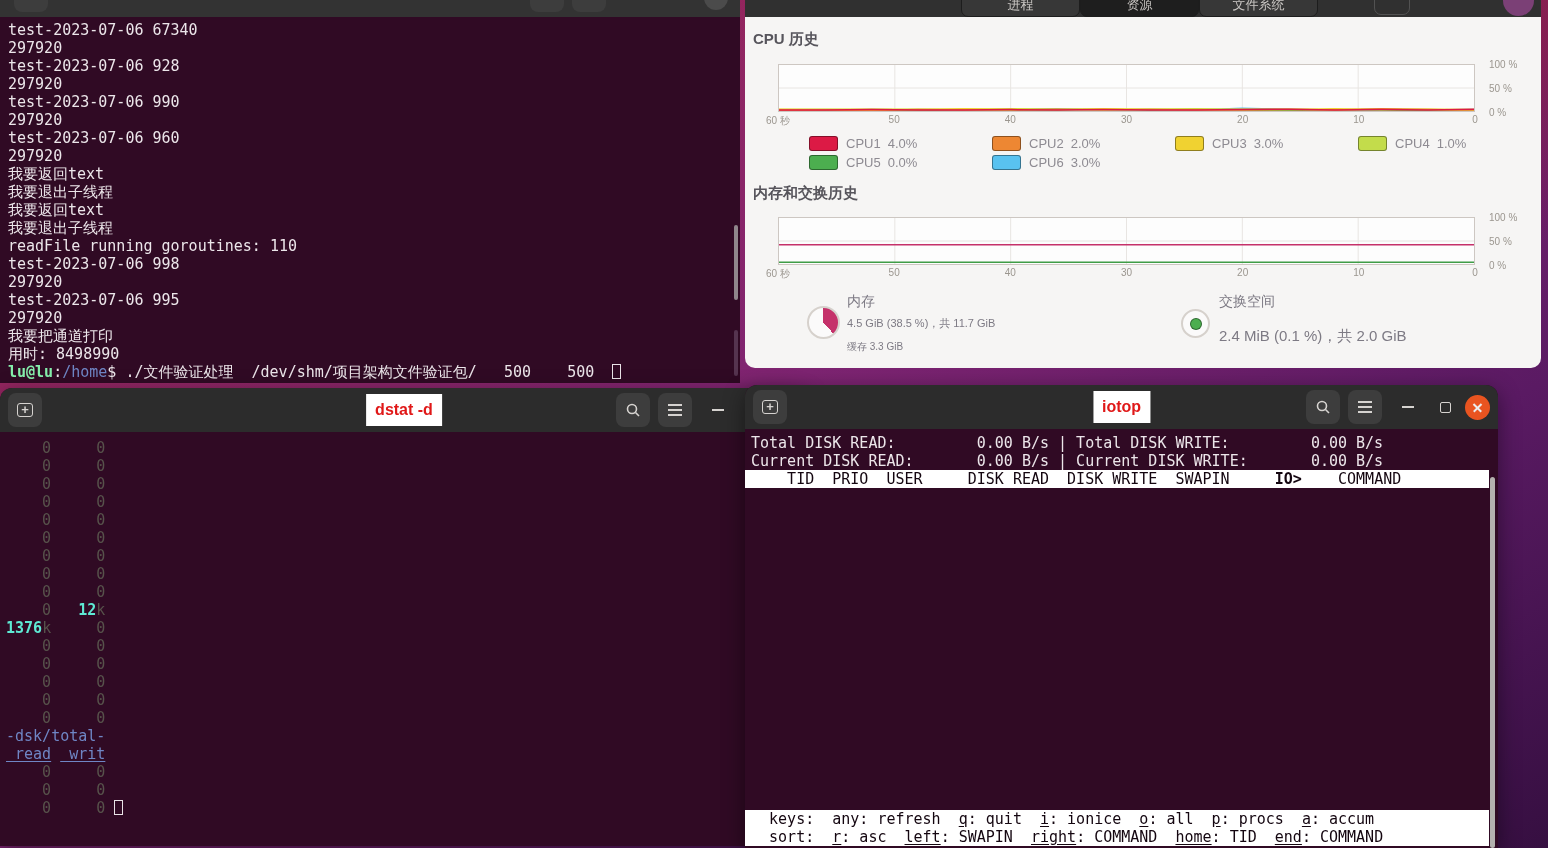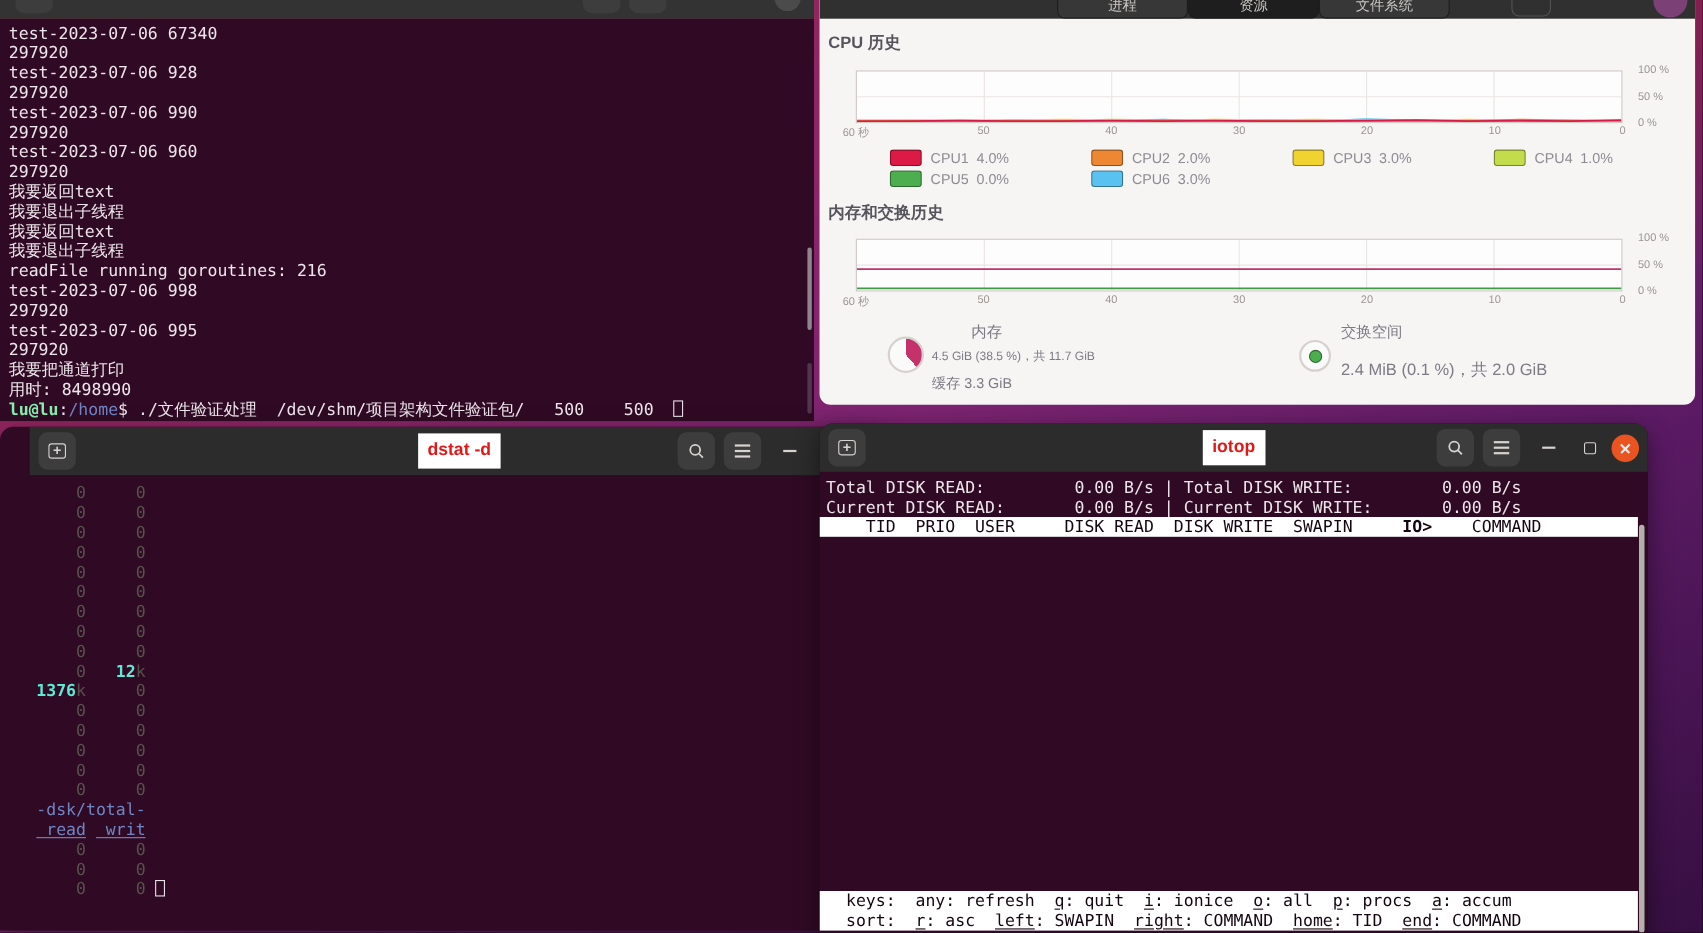--- a/index.html
+++ b/index.html
@@ -76,27 +76,27 @@
   .chartbox svg { display:block; width:695px; height:46px; }
   .ylabels { position:absolute; left:738px; width:52px; height:48px; font-size:10px; color:#9b968f; }
   .ylabels span { position:absolute; left:6px; transform:translateY(-50%); white-space:nowrap; }
   .xlabels { position:absolute; left:33px; width:697px; height:12px; font-size:10px; color:#9b968f; }
   .xlabels span { position:absolute; transform:translateX(-50%); white-space:nowrap; }
   #cpu-legend { position:absolute; left:64px; top:135px; display:grid; grid-template-columns:repeat(4,183px); row-gap:2px; }
   .leg-item { display:flex; align-items:center; height:17px; font-size:13px; color:#8e8b92; }
   .leg-swatch { width:29px; height:15px; border-radius:3px; border:1px solid rgba(0,0,0,.4); margin-right:8px; flex:none; }
   .leg-name { margin-right:7px; }
   .info-label { position:absolute; font-size:14px; color:#7d7a84; }
-  .info-text  { position:absolute; font-size:13px; color:#7d7a84; }
+  .info-text  { position:absolute; font-size:10px; color:#7d7a84; }
   #mem-pie { position:absolute; left:62px; top:306px; width:33px; height:33px; border-radius:50%; border:2px solid #d6d1cc; }
   #swap-ring { position:absolute; left:436px; top:309px; width:29px; height:29px; border-radius:50%; border:2px solid #d6d1cc; background:#fbfafa; display:flex; align-items:center; justify-content:center; }
   #swap-dot { width:12px; height:12px; border-radius:50%; border:1px solid rgba(0,0,0,.4); }
 
   
-  #term-bl { left:0; top:388px; width:808px; height:458px; border-radius:12px 12px 0 0; background:#300a24; box-shadow:0 6px 22px rgba(0,0,0,.45);padding-left:27px; }
+  #term-bl { left:0; top:388px; width:808px; height:458px; border-radius:12px 12px 0 0; background:#300a24; box-shadow:0 6px 22px rgba(0,0,0,.45); }
   #bl-body { height:414px; padding:7px 0 0 6px; }
   #bl-scroll { right:2px; bottom:10px; width:4px; height:56px; background:rgba(128,100,124,.55); }
 
   
   #term-br { left:745px; top:385px; width:753px; height:463px; border-radius:12px 12px 0 0; background:#300a24; box-shadow:0 6px 22px rgba(0,0,0,.45); }
   #br-body { position:relative; height:420px; padding-top:5px; }
   #br-body .tline { padding-left:6px; }
   .io-band { background:#ffffff; color:#140610; width:calc(100% - 9px); }
   .io-band .tline .u { text-decoration:underline; }
   #io-keys { position:absolute; left:0; bottom:3px; }
@@ -120,21 +120,21 @@
         <div class="tline"><span>test-2023-07-06 928</span></div>
         <div class="tline"><span>297920</span></div>
         <div class="tline"><span>test-2023-07-06 990</span></div>
         <div class="tline"><span>297920</span></div>
         <div class="tline"><span>test-2023-07-06 960</span></div>
         <div class="tline"><span>297920</span></div>
         <div class="tline"><span>我要返回text</span></div>
         <div class="tline"><span>我要退出子线程</span></div>
         <div class="tline"><span>我要返回text</span></div>
         <div class="tline"><span>我要退出子线程</span></div>
-        <div class="tline"><span>readFile running goroutines: 216</span></div>
+        <div class="tline"><span>readFile running goroutines: 110</span></div>
         <div class="tline"><span>test-2023-07-06 998</span></div>
         <div class="tline"><span>297920</span></div>
         <div class="tline"><span>test-2023-07-06 995</span></div>
         <div class="tline"><span>297920</span></div>
         <div class="tline"><span>我要把通道打印</span></div>
         <div class="tline"><span>用时: 8498990</span></div>
         <div class="tline"><span class="green">lu@lu</span><span>:</span><span class="blue">/home</span><span>$ </span><span>./文件验证处理  /dev/shm/项目架构文件验证包/   500    500  </span><span class="cursor"></span></div>
       </div>
     <div class="scroll-thumb" style="right:2px;top:225px;width:4px;height:75px;"></div>
     <div class="scroll-thumb" style="right:2px;top:330px;width:4px;height:46px;background:rgba(110,80,108,.6);"></div>
@@ -237,21 +237,21 @@
         <span style="left: 0%;">60 秒</span>
         <span style="left: 16.6667%;">50</span>
         <span style="left: 33.3333%;">40</span>
         <span style="left: 50%;">30</span>
         <span style="left: 66.6667%;">20</span>
         <span style="left: 83.3333%;">10</span>
         <span style="left: 100%;">0</span>
       </div>
 
     <div id="mem-pie" style="background: conic-gradient(rgb(197, 49, 106) 0deg, rgb(197, 49, 106) 38.5%, rgb(251, 250, 250) 0deg);"></div>
-    <div class="info-label" style="left:102px;top:293px;margin-left:36px;">内存</div>
+    <div class="info-label" style="left:102px;top:293px;">内存</div>
     <div class="info-text" style="left:102px;top:316px;font-size:11px;">4.5 GiB (38.5 %)，共 11.7 GiB</div>
     <div class="info-text" style="left:102px;top:340px;">缓存 3.3 GiB</div>
 
     <div id="swap-ring">
         <div id="swap-dot" style="background: rgb(76, 174, 79);"></div>
       </div>
     <div class="info-label" style="left:474px;top:293px;">交换空间</div>
     <div class="info-text" style="left:474px;top:327px;font-size:15px;">2.4 MiB (0.1 %)，共 2.0 GiB</div>
   </div>
 

